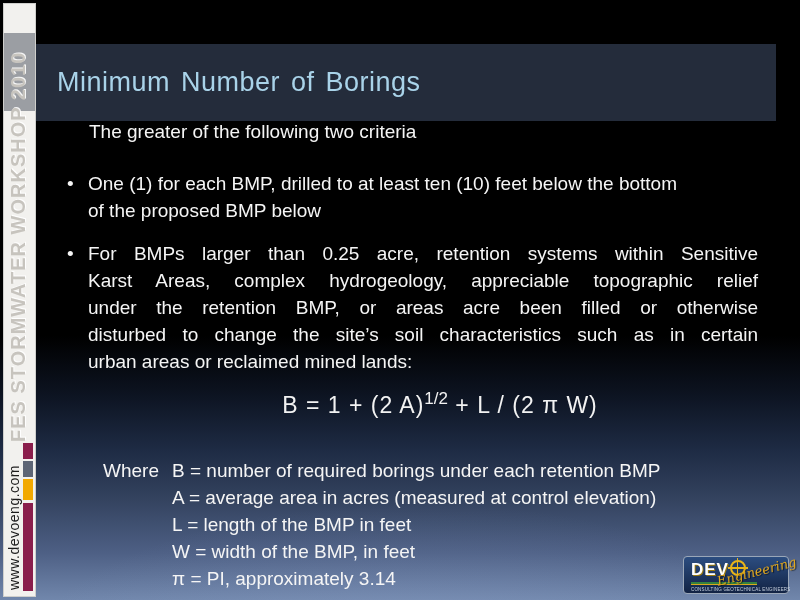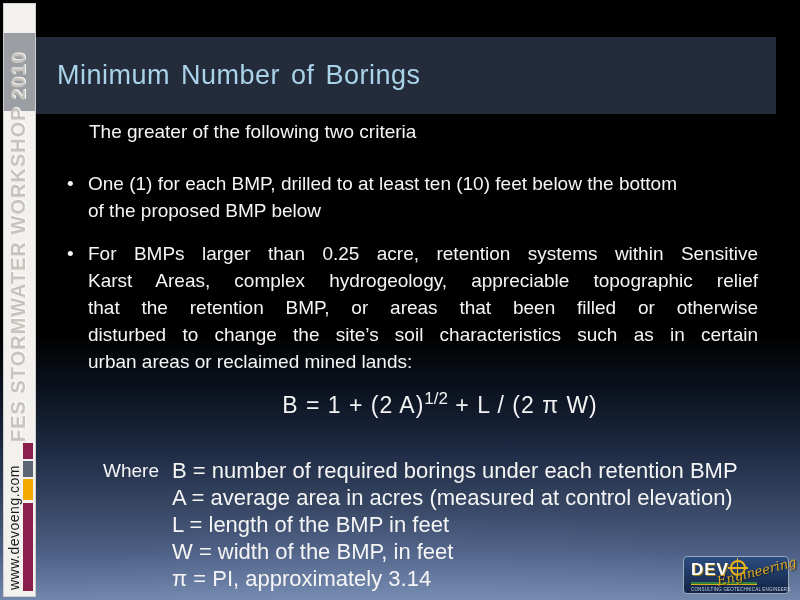--- a/index.html
+++ b/index.html
@@ -37,21 +37,21 @@
   }
   .color-bar { position:absolute; right:2px; top:439px; width:10px; }
   .color-bar .sq { width:10px; }
   .sq-maroon-sm { height:16px; background:#8a1e4c; margin-bottom:2px; }
   .sq-gray     { height:16px; background:#5d6575; margin-bottom:2px; }
   .sq-gold     { height:21px; background:#f2a900; margin-bottom:3px; }
   .sq-maroon-lg{ height:88px; background:#8a1e4c; }
 
   
   .title-bar {
-    position:absolute; left:36px; top:37px; width:740px; height:77px;
+    position:absolute; left:36px; top:44px; width:740px; height:77px;
     background:#242c3b; z-index:2;
   }
   .title-text {
     position:absolute; left:21px; top:0; line-height:77px;
     font-size:27px; color:#a9d3e9; letter-spacing:0.5px; word-spacing:3px;
   }
 
   
   .intro {
     position:absolute; left:52px; top:121px; width:700px;
@@ -69,21 +69,21 @@
   .formula {
     position:absolute; left:80px; top:389px; width:720px; text-align:center;
     font-size:23px; color:#f2f2f2; letter-spacing:1px;
   }
   .formula span { white-space:pre;text-align:right; }
   .formula sup { font-size:17px; letter-spacing:0; }
 
   
   .where-block { position:absolute; left:103px; top:457px; display:flex; color:#f5f5f5; }
   .where-label { width:69px; font-size:19px; line-height:27px; }
-  .where-items div { font-size:22px; line-height:27px; }
+  .where-items div { font-size:19px; line-height:27px; }
 
   
   .logo {
     position:absolute; left:683px; top:556px; width:106px; height:38px;
     background:linear-gradient(180deg,#2c4d80,#122344);
     border:1px solid #9aa7b8; border-radius:4px; z-index:3;
   }
   .logo-row { display:flex; padding:3px 0 0 7px; }
   .logo-dev {
     font-size:17px; font-weight:bold; color:#fff; letter-spacing:1px;
@@ -138,21 +138,21 @@
       <div>One (1) for each BMP, drilled to at least ten (10) feet below the bottom</div>
       <div>of the proposed BMP below</div>
     </div>
   </div>
 
   <div class="bullet-row bullet-2">
     <div class="bullet-dot">•</div>
     <div class="bullet-text">
       <div class="jline">For BMPs larger than 0.25 acre, retention systems within Sensitive</div>
       <div class="jline">Karst Areas, complex hydrogeology, appreciable topographic relief</div>
-      <div class="jline">that the retention BMP, or areas that been filled or otherwise</div>
+      <div class="jline">under the retention BMP, or areas acre been filled or otherwise</div>
       <div class="jline">disturbed to change the site’s soil characteristics such as in certain</div>
       <div class="jline-last">urban areas or reclaimed mined lands:</div>
     </div>
   </div>
 
   <div class="formula">
     <span>B = 1 + (2 A)</span><sup>1/2</sup><span> + L / (2 π W)</span>
   </div>
 
   <div class="where-block">

